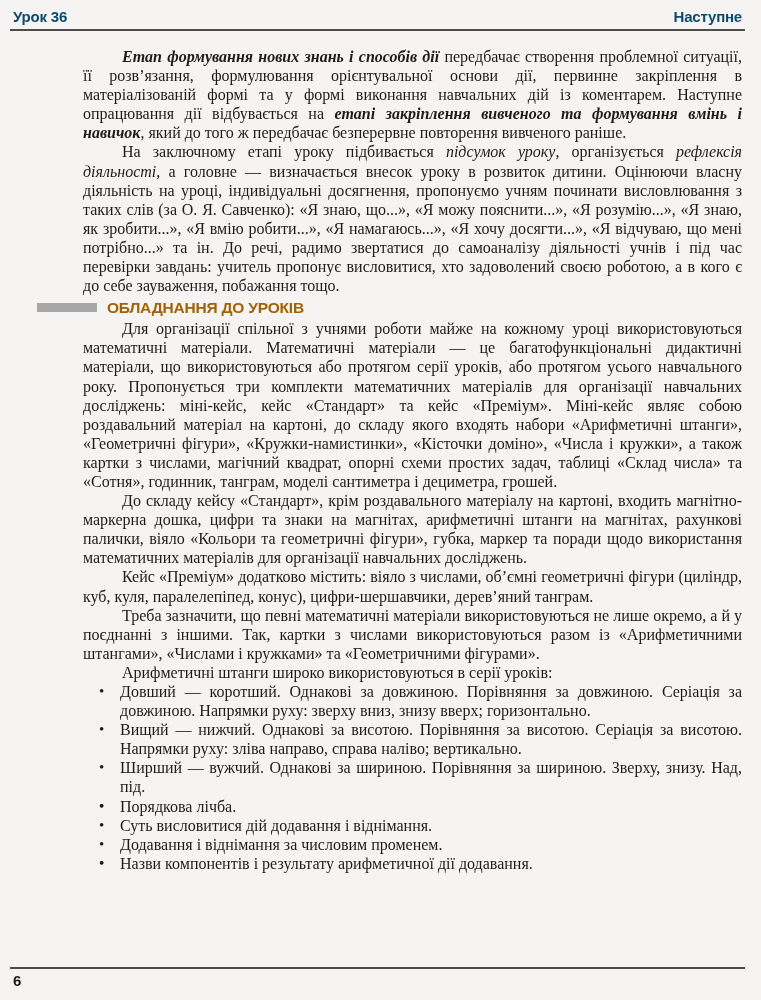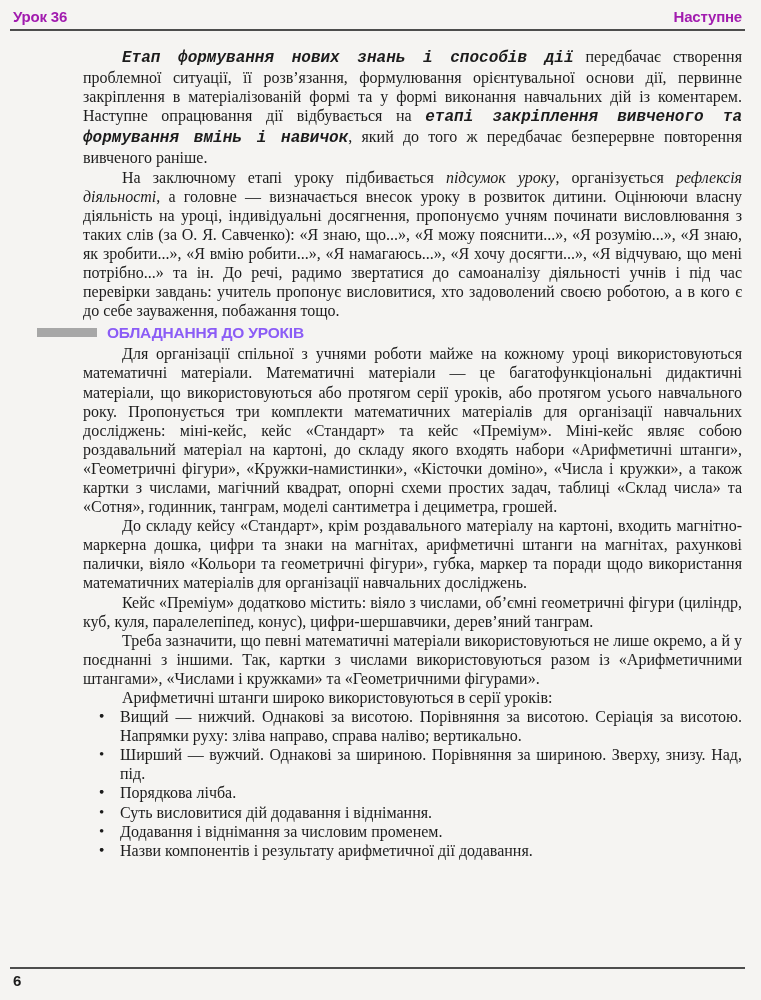--- a/index.html
+++ b/index.html
@@ -18,55 +18,55 @@
     display: flex;
     justify-content: space-between;
     align-items: flex-end;
     margin: 0 16px 0 10px;
     padding: 8px 0 4px 0;
     border-bottom: 2px solid #4d4d4d;
     font-family: "Liberation Sans", sans-serif;
     font-weight: bold;
     font-size: 15px;
     letter-spacing: -0.2px;
-    color: #a21caf;
+    color: #0c4a6e;
   }
   .running-header .left { padding-left: 3px; }
   .running-header .right { padding-right: 3px; }
   
   .content {
     padding: 16px 19px 0 83px;
     font-family: "Liberation Serif", serif;
     font-size: 16px;
     line-height: 19.1px;
     text-align: justify;
   }
   .content p { text-indent: 39px; }
-  .run-bi { font-weight: bold; font-style: italic; font-family: Liberation Mono, monospace; }
+  .run-bi { font-weight: bold; font-style: italic; }
   .run-i  { font-style: italic; margin-top: 36px; }
   
   .section-heading {
     display: flex;
     align-items: center;
     margin: 3px 0 2px -46px;   
     height: 19px;
   }
   .section-heading .grey-bar {
     width: 60px;
     height: 9px;
     background: #a7a7a7;
     margin-right: 10px;
     flex: 0 0 auto;
   }
   .section-heading .heading-text {
     font-family: "Liberation Sans", sans-serif;
     font-weight: bold;
     font-size: 15.5px;
     letter-spacing: -0.2px;
-    color: #8b5cf6;
+    color: #a16207;
     white-space: nowrap;
   }
   
   ul.bullets { list-style: none; }
   ul.bullets li {
     position: relative;
     padding-left: 37px;
     text-indent: 0;
   }
   ul.bullets li .bullet-dot {
@@ -117,21 +117,21 @@
 
     <div id="section-paragraphs">
         <p><span>Для організації спільної з учнями роботи майже на кожному уроці використовуються математичні матеріали. Математичні матеріали — це багатофункціональні дидактичні матеріали, що використовуються або протягом серії уроків, або протягом усього навчального року. Пропонується три комплекти математичних матеріалів для організації навчальних досліджень: міні-кейс, кейс «Стандарт» та кейс «Преміум». Міні-кейс являє собою роздавальний матеріал на картоні, до складу якого входять набори «Арифметичні штанги», «Геометричні фігури», «Кружки-намистинки», «Кісточки доміно», «Числа і кружки», а також картки з числами, магічний квадрат, опорні схеми простих задач, таблиці «Склад числа» та «Сотня», годинник, танграм, моделі сантиметра і дециметра, грошей.</span></p>
         <p><span>До складу кейсу «Стандарт», крім роздавального матеріалу на картоні, входить магнітно-маркерна дошка, цифри та знаки на магнітах, арифметичні штанги на магнітах, рахункові палички, віяло «Кольори та геометричні фігури», губка, маркер та поради щодо використання математичних матеріалів для організації навчальних досліджень.</span></p>
         <p><span>Кейс «Преміум» додатково містить: віяло з числами, об’ємні геометричні фігури (циліндр, куб, куля, паралелепіпед, конус), цифри-шершавчики, дерев’яний танграм.</span></p>
         <p><span>Треба зазначити, що певні математичні матеріали використовуються не лише окремо, а й у поєднанні з іншими. Так, картки з числами використовуються разом із «Арифметичними штангами», «Числами і кружками» та «Геометричними фігурами».</span></p>
         <p><span>Арифметичні штанги широко використовуються в серії уроків:</span></p>
       </div>
 
     <ul class="bullets" id="bullet-list">
-        <li><span class="bullet-dot">•</span></li>
+        <li><span class="bullet-dot">•</span><span>Довший — коротший. Однакові за довжиною. Порівняння за довжиною. Серіація за довжиною. Напрямки руху: зверху вниз, знизу вверх; горизонтально.</span></li>
         <li><span class="bullet-dot">•</span><span>Вищий — нижчий. Однакові за висотою. Порівняння за висотою. Серіація за висотою. Напрямки руху: зліва направо, справа наліво; вертикально.</span></li>
         <li><span class="bullet-dot">•</span><span>Ширший — вужчий. Однакові за шириною. Порівняння за шириною. Зверху, знизу. Над, під.</span></li>
         <li><span class="bullet-dot">•</span></li>
         <li><span class="bullet-dot">•</span><span>Порядкова лічба.</span></li>
         <li><span class="bullet-dot">•</span><span>Суть висловитися дій додавання і віднімання.</span></li>
         <li><span class="bullet-dot">•</span><span>Додавання і віднімання за числовим променем.</span></li>
         <li><span class="bullet-dot">•</span></li>
         <li><span class="bullet-dot">•</span><span>Назви компонентів і результату арифметичної дії додавання.</span></li>
       </ul>
 

